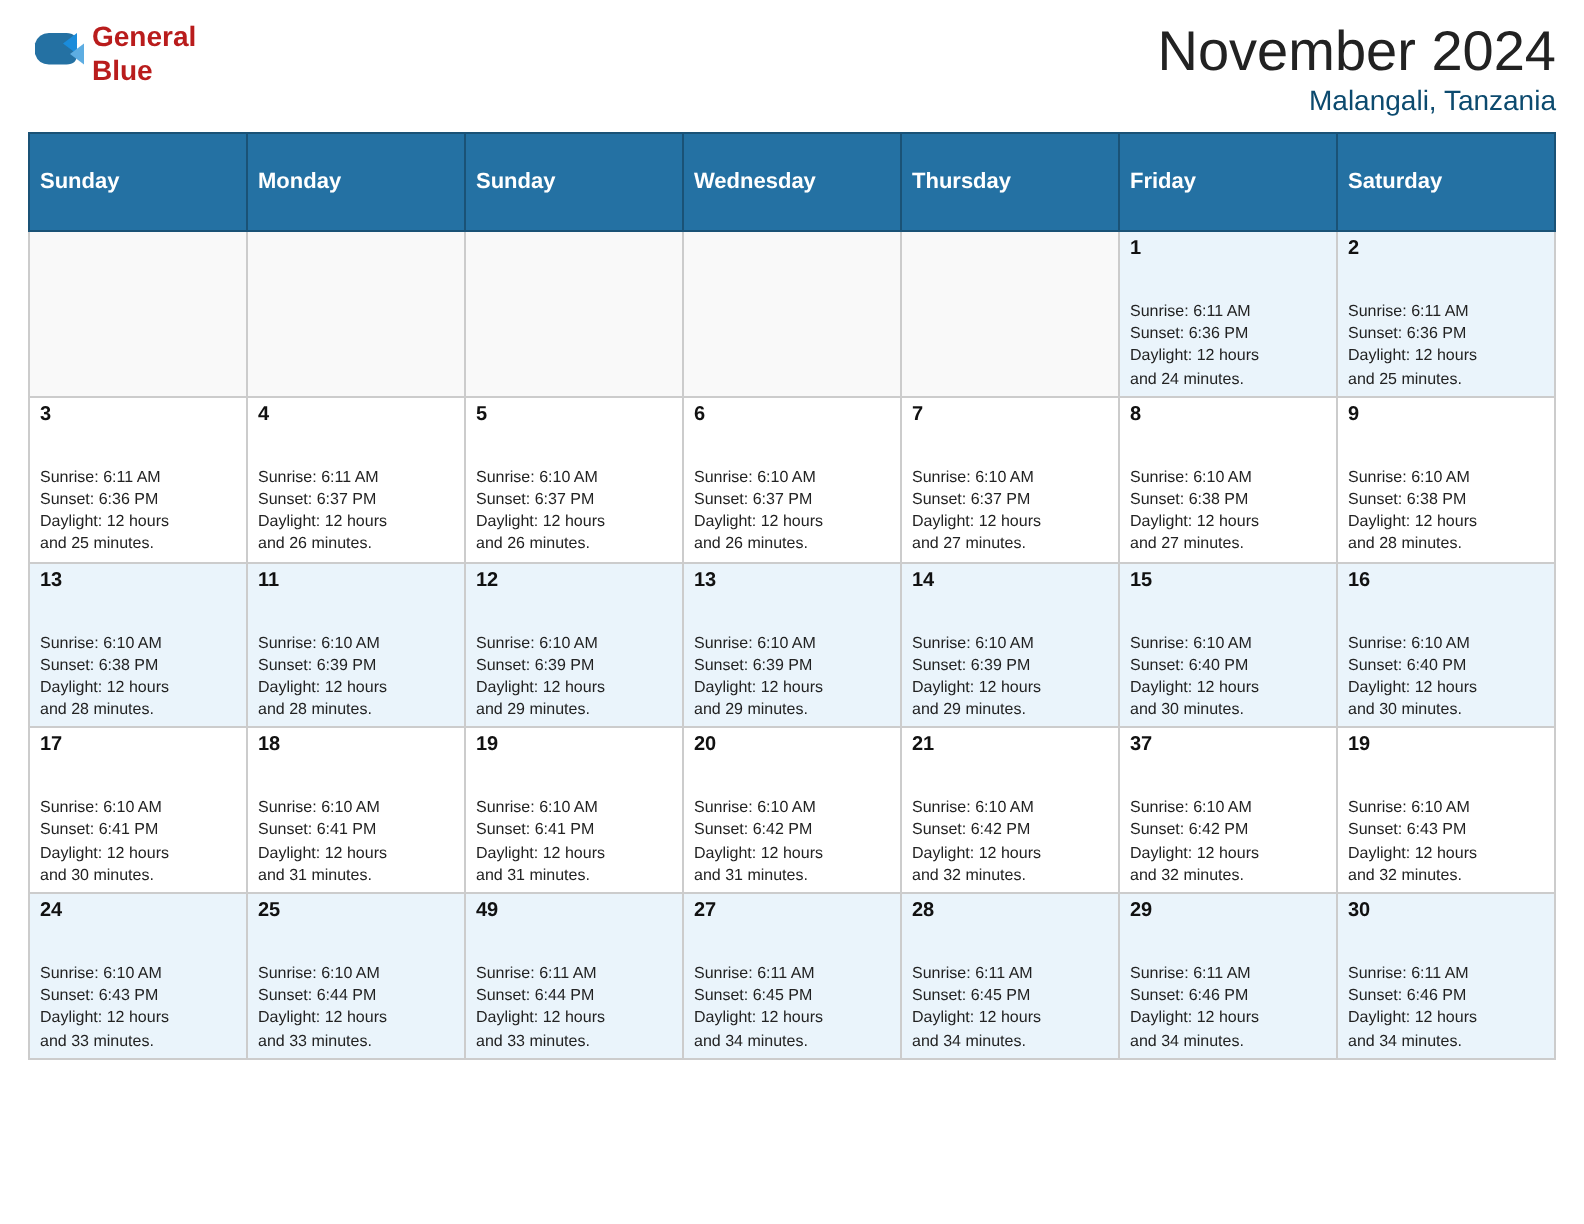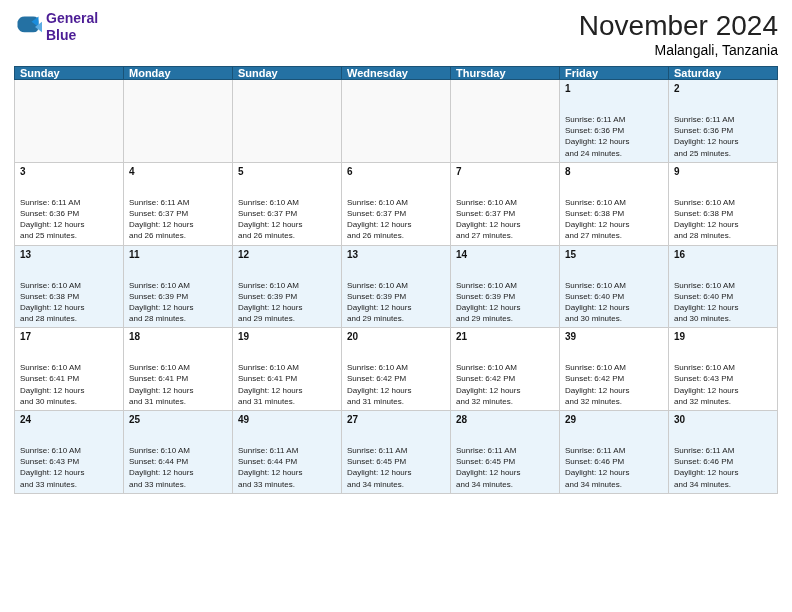--- a/index.html
+++ b/index.html
@@ -22,51 +22,51 @@
       margin-bottom: 8px;
     }
     .logo {
       display: flex;
       align-items: center;
       gap: 4px;
     }
     .logo-text {
       font-size: 14px;
       font-weight: bold;
-      color: #4c1d95;
+      color: #b91c1c;
       line-height: 1.2;
     }
     .logo-icon {
       width: 28px;
       height: 28px;
     }
     .title-block {
       text-align: right;
       margin-left: 40px;
     }
     .month-title {
       font-size: 28px;
       font-weight: normal;
       color: #222;
     }
     .location {
       font-size: 14px;
-      color: #000000;
+      color: #0c4a6e;
     }
     .calendar-table {
       width: 100%;
       border-collapse: collapse;
       table-layout: fixed;
     }
     .calendar-table th {
       background: #2471a3;
       color: #fff;
       font-size: 11px;
       font-weight: bold;
-      padding: 0 5px;
+      padding: 18px 5px;
       text-align: left;
       border: 1px solid #1a5276;
     }
     .calendar-table td {
       vertical-align: top;
       border: 1px solid #ccc;
       padding: 3px 5px;
       font-size: 8.5px;
       height: 82px;
       background: #fff;
@@ -283,21 +283,21 @@
 and 31 minutes.</div>
           </td>
           <td>
             <span class="day-num">21</span>
             <div class="day-info" style="white-space: pre-line;">Sunrise: 6:10 AM
 Sunset: 6:42 PM
 Daylight: 12 hours
 and 32 minutes.</div>
           </td>
           <td>
-            <span class="day-num">39</span>
+            <span class="day-num">37</span>
             <div class="day-info" style="white-space: pre-line;">Sunrise: 6:10 AM
 Sunset: 6:42 PM
 Daylight: 12 hours
 and 32 minutes.</div>
           </td>
           <td>
             <span class="day-num">19</span>
             <div class="day-info" style="white-space: pre-line;">Sunrise: 6:10 AM
 Sunset: 6:43 PM
 Daylight: 12 hours

